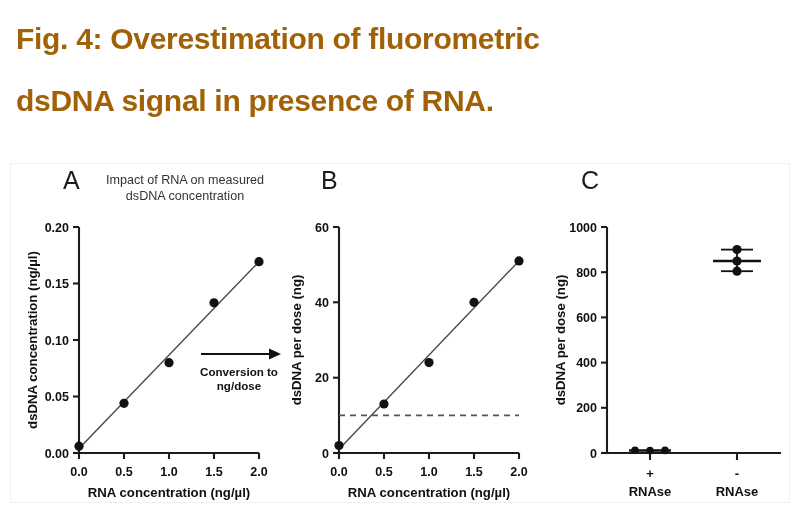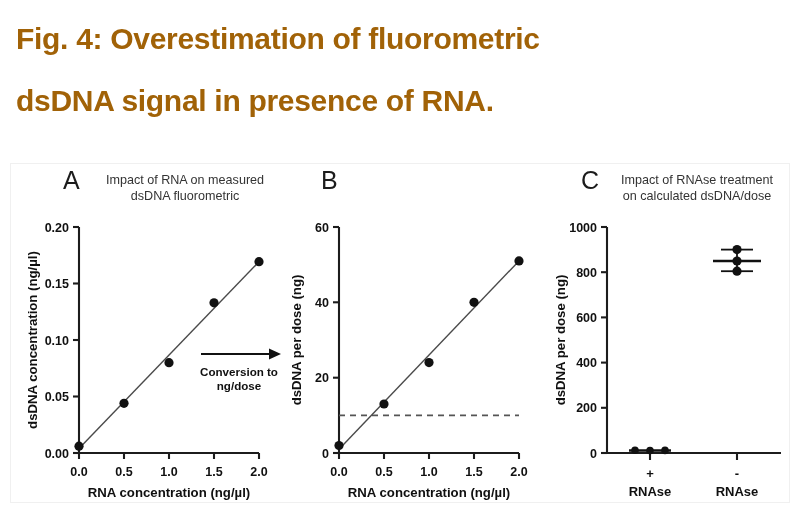--- a/index.html
+++ b/index.html
@@ -125,21 +125,21 @@
 <body>
 
 <div id="figure-title">Fig. 4: Overestimation of fluorometric
 dsDNA signal in presence of RNA.</div>
 
 <div id="figure-body">
 
   <div class="panel" id="panel-a">
     <div class="panel-letter">A</div>
     <div class="panel-title">Impact of RNA on measured
-dsDNA fluorometric</div>
+dsDNA concentration</div>
 
     <svg class="plot-svg" width="270" height="340" viewBox="0 0 270 340">
 
       <line class="axis-line" x1="68" y1="63" x2="68" y2="289"></line>
 
       <line class="axis-line" x1="68" y1="289" x2="248" y2="289"></line>
 
       <line class="tick-line" x1="62" y1="63" x2="68" y2="63"></line>
       <line class="tick-line" x1="62" y1="119.5" x2="68" y2="119.5"></line>
       <line class="tick-line" x1="62" y1="176" x2="68" y2="176"></line>
@@ -224,22 +224,20 @@
       <circle class="pt" cx="56" cy="281.5" r="4.6"></circle>
       <circle class="pt" cx="101" cy="240.0" r="4.6"></circle>
       <circle class="pt" cx="146" cy="198.6" r="4.6"></circle>
       <circle class="pt" cx="191" cy="138.3" r="4.6"></circle>
       <circle class="pt" cx="236" cy="96.9" r="4.6"></circle>
     </svg>
   </div>
 
   <div class="panel" id="panel-c">
     <div class="panel-letter">C</div>
-    <div class="panel-title">Impact of RNAse treatment
-on calculated dsDNA/dose</div>
 
     <svg class="plot-svg" width="246" height="340" viewBox="0 0 246 340">
 
       <line class="axis-line" x1="62" y1="63" x2="62" y2="289"></line>
       <line class="axis-line" x1="62" y1="289" x2="236" y2="289"></line>
 
       <line class="tick-line" x1="56" y1="289" x2="62" y2="289"></line>
       <line class="tick-line" x1="56" y1="243.8" x2="62" y2="243.8"></line>
       <line class="tick-line" x1="56" y1="198.6" x2="62" y2="198.6"></line>
       <line class="tick-line" x1="56" y1="153.4" x2="62" y2="153.4"></line>

